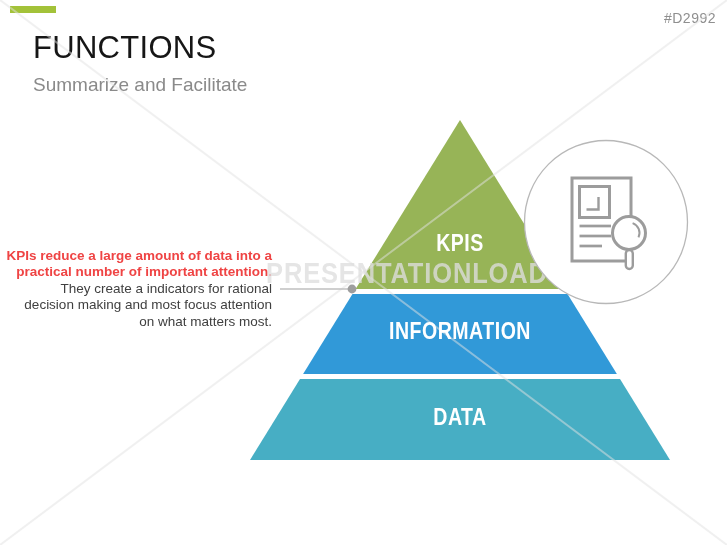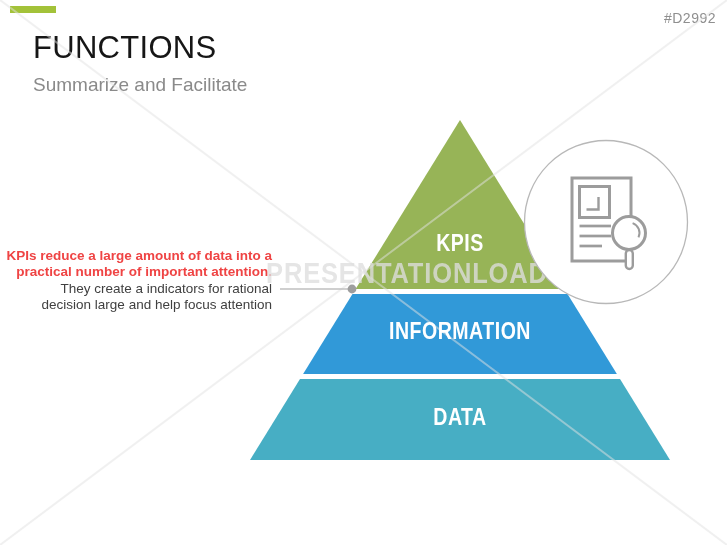--- a/index.html
+++ b/index.html
@@ -28,21 +28,22 @@
   <div class="brand-bar" style="background: rgb(163, 194, 57);"></div>
   <div class="code">#D2992</div>
 
   <h1 class="title">FUNCTIONS</h1>
   <div class="subtitle">Summarize and Facilitate</div>
 
   <div class="desc">
     <div class="b">KPIs reduce a large amount of data into a</div>
     <div class="b">practical number of important attention.</div>
     <div>They create a indicators for rational</div>
-    <div>decision large and help focus attention</div>
+    <div>decision making and most focus attention</div>
+    <div>on what matters most.</div>
   </div>
 
   <svg width="727" height="545" viewBox="0 0 727 545">
 
     <polygon points="460,120 564.4,289 355.6,289" fill="#97B457"></polygon>
     <polygon points="352.5,294 567.5,294 616.9,374 303.1,374" fill="#3199D8"></polygon>
     <polygon points="300,379 620,379 670,460 250,460" fill="#47AEC4"></polygon>
 
     <line x1="0" y1="0" x2="727" y2="545" stroke="rgba(225,225,225,0.5)" stroke-width="2"></line>
     <line x1="0" y1="545" x2="727" y2="0" stroke="rgba(225,225,225,0.5)" stroke-width="2"></line>

